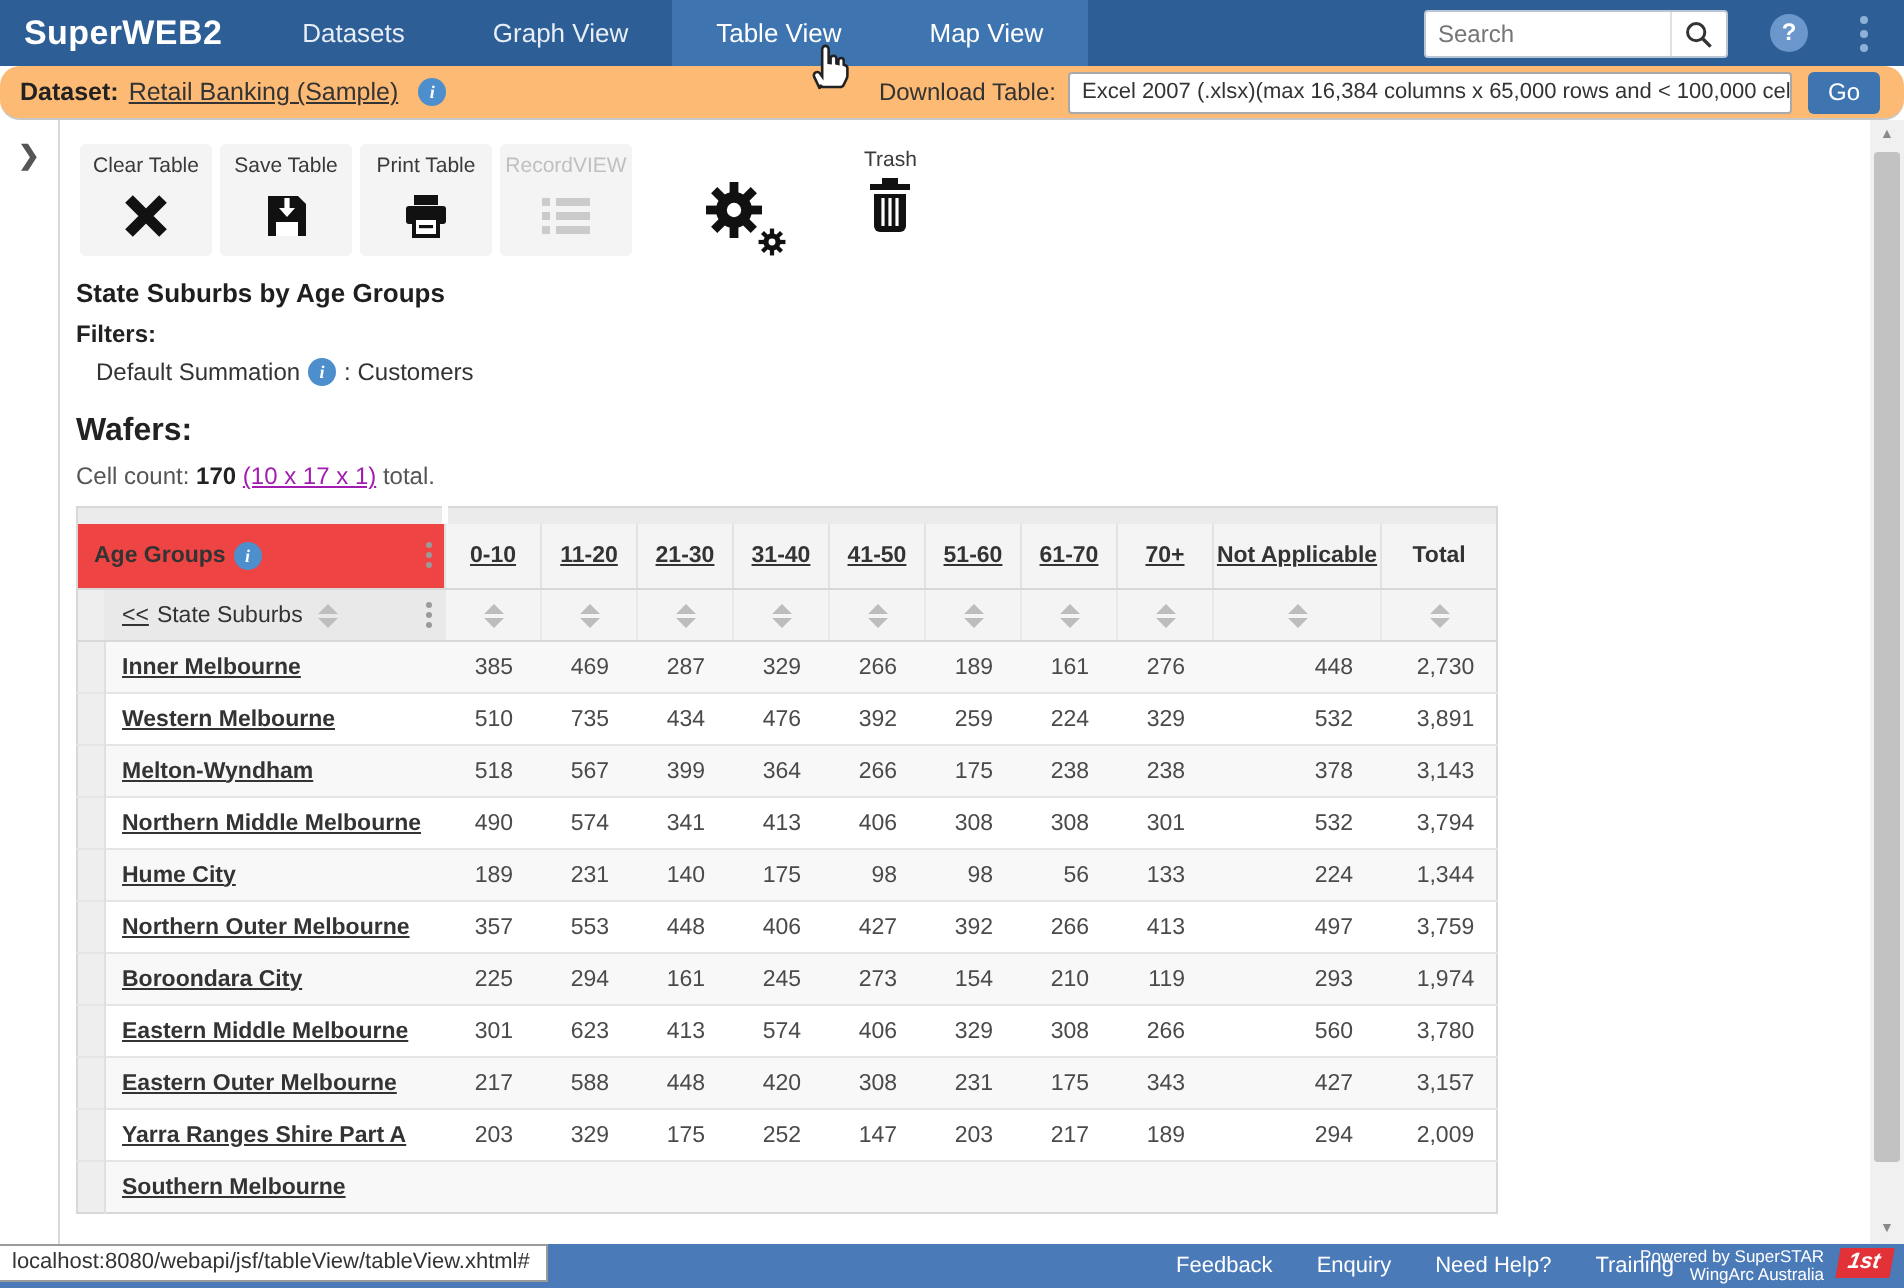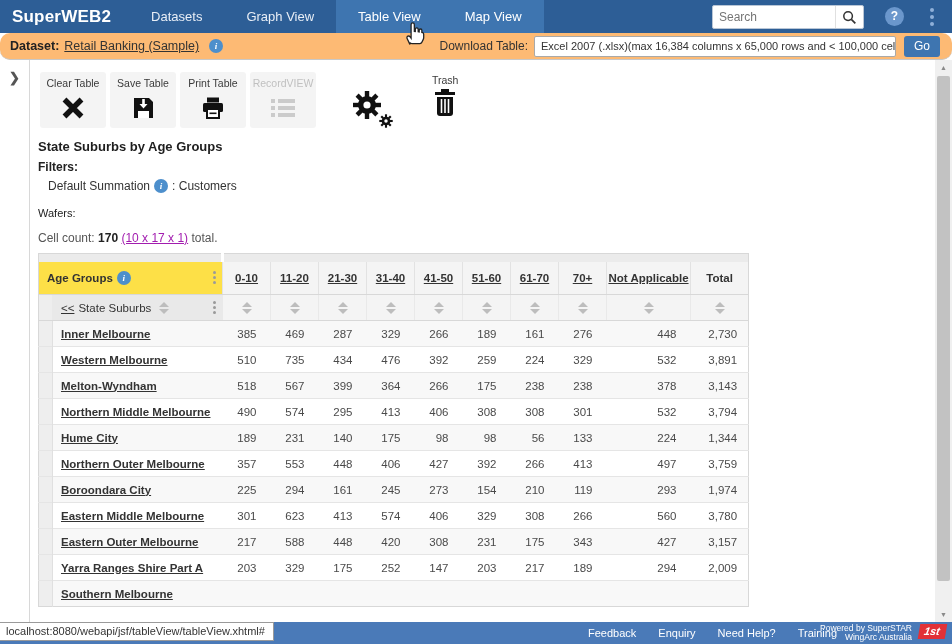--- a/index.html
+++ b/index.html
@@ -43,35 +43,35 @@
   .tool-tile .ticon { margin-top:4px; height:30px; display:flex; align-items:center; justify-content:center; }
   .tool-tile.disabled { cursor:default; }
   .tool-tile.disabled .tlabel { color:#c0c0c0; }
   .gears { margin:18px 0 0 30px; position:relative; width:46px; height:40px; cursor:pointer; }
   .trash-wrap { margin:2px 0 0 36px; text-align:center; cursor:pointer; }
   .trash-wrap .tlabel { font-size:10.5px; color:#3a3a3a; margin-bottom:3px; }
 
   .page-title { position:absolute; left:8px; top:79px; font-size:13px; font-weight:bold; color:#1e1e1e; }
   .filters-label { position:absolute; left:8px; top:100px; font-size:12px; font-weight:bold; color:#222; }
   .filter-line { position:absolute; left:18px; top:119px; font-size:12px; color:#333; display:flex; align-items:center; }
-  .wafers-label { position:absolute; left:8px; top:147px; font-size:11px; font-weight:normal; color:#222; }
+  .wafers-label { position:absolute; left:8px; top:147px; font-size:16px; font-weight:bold; color:#222; }
   .cellcount-line { position:absolute; left:8px; top:171px; font-size:12px; color:#555; }
   .cellcount-line b { color:#222; }
   .cellcount-line a { color:#a21caf; text-decoration:underline; cursor:pointer; }
 
   .info-icon { display:inline-block; width:14px; height:14px; border-radius:50%; background:#4d8fcc; color:#fff; font-size:9px; font-weight:bold; font-style:italic; text-align:center; line-height:14px; font-family:"Liberation Serif",serif; margin:0 4px; cursor:pointer; flex:0 0 auto; }
 
   
   .table-clip { position:absolute; left:8px; top:193px; width:712px; height:370px; overflow:hidden; }
   table.grid { border-collapse:collapse; table-layout:fixed; width:710px; border:1px solid #d8d8d8; font-size:11.5px; }
   table.grid td, table.grid th { overflow:hidden; white-space:nowrap; }
   tr.strip td { height:8px; background:#ebebeb; padding:0; }
   tr.strip td.right { border-left:3px solid #fff; }
   tr.h1 th { height:33px; background:#f4f4f4; border-bottom:1px solid #d8d8d8; border-left:1px solid #e2e2e2; font-weight:bold; color:#333; text-align:center; }
-  tr.h1 th.dimcell { background:#fde047; border-left:none; }
+  tr.h1 th.dimcell { background:#ef4444; border-left:none; }
   .dimcell-inner { display:flex; align-items:center; justify-content:flex-end; padding:0 6px 0 8px; }
   .col-link { text-decoration:underline; cursor:pointer; color:#333; }
   .col-plain { color:#333; }
   tr.h2 td, tr.h2 th { height:26px; background:#f4f4f4; border-bottom:1px solid #d8d8d8; border-left:1px solid #e9e9e9; }
   tr.h2 .gutter { background:#eeeeee; border-left:none; }
   tr.h2 th.rowdim { background:#e9e9e9; text-align:left; font-weight:normal; }
   .rowdim-inner { display:flex; align-items:center; padding:0 6px 0 8px; color:#333; }
   .rowdim-inner .pref { text-decoration:underline; cursor:pointer; margin-right:4px; }
   tr.h2 td .sort { margin:0 auto; }
   .sort { width:10px; cursor:pointer; }
@@ -430,21 +430,21 @@
             <td class="val">238</td>
             <td class="val">238</td>
             <td class="val">378</td>
             <td class="val total">3,143</td>
           </tr>
           <tr>
             <td class="gutter"></td>
             <td class="rlabel"><a>Northern Middle Melbourne</a></td>
             <td class="val">490</td>
             <td class="val">574</td>
-            <td class="val">295</td>
+            <td class="val">341</td>
             <td class="val">413</td>
             <td class="val">406</td>
             <td class="val">308</td>
             <td class="val">308</td>
             <td class="val">301</td>
             <td class="val">532</td>
             <td class="val total">3,794</td>
           </tr>
           <tr>
             <td class="gutter"></td>

